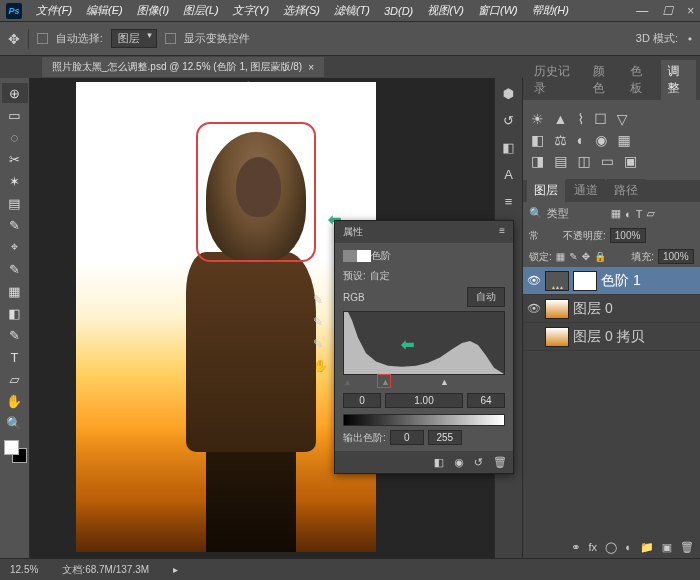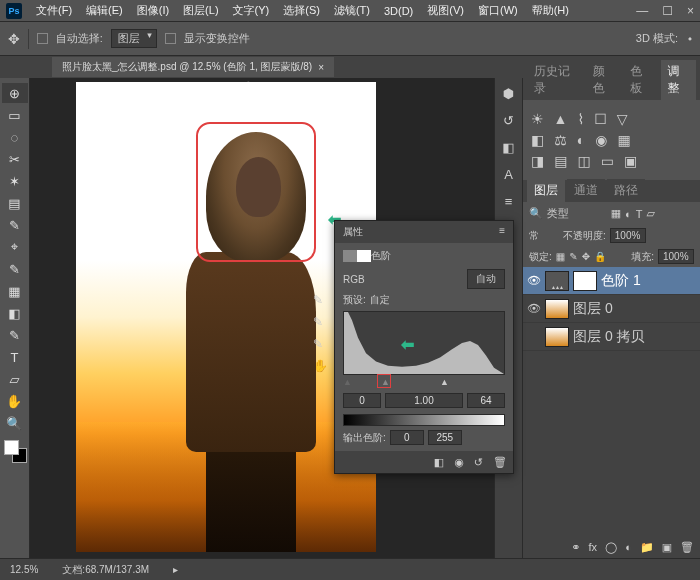--- a/index.html
+++ b/index.html
@@ -1,29 +1,29 @@
 <!DOCTYPE html>
 <html><head>
 <meta charset="utf-8">
 <style>
 * { margin:0; padding:0; box-sizing:border-box; font-family:"Microsoft YaHei",Arial,sans-serif; -webkit-user-select:none; }
 body { background:#535353; width:700px; height:580px; overflow:hidden; color:#ccc; font-size:11px; }
-.menubar { height:22px; background:#535353; display:flex; align-items:center; padding:0 6px; gap:2px; border-bottom:1px solid #2a2a2a; }
+.menubar { height:22px; background:#535353; display:flex; align-items:center; padding:0 6px; gap:2px; border-bottom:1px solid #2a2a2a;font-style:italic; }
 .menubar .ps-logo { width:16px; height:16px; background:#001e36; color:#31a8ff; font-weight:bold; font-size:9px; display:flex; align-items:center; justify-content:center; border-radius:2px; margin-right:6px; }
 .menubar .menu-item { padding:2px 6px; color:#eee; cursor:pointer; }
 .menubar .win-controls { margin-left:auto; display:flex; gap:14px; color:#ccc; font-size:12px; }
 .optbar { height:34px; background:#535353; border-bottom:1px solid #2a2a2a; display:flex; align-items:center; padding:0 8px; gap:8px; }
 .optbar .move-icon { font-size:14px; }
 .optbar .chk { width:11px; height:11px; border:1px solid #888; display:inline-block; }
 .optbar .sep { width:1px; height:20px; background:#3a3a3a; }
 .optbar .ddl { background:#3e3e3e; border:1px solid #2a2a2a; padding:1px 16px 1px 6px; position:relative; }
 .optbar .ddl:after { content:"▾"; position:absolute; right:4px; top:0; font-size:9px; }
 .optbar .right-opts { margin-left:auto; display:flex; gap:10px; align-items:center; }
 .tabbar { height:22px; background:#424242; display:flex; align-items:center; padding-left:42px; }
-.tabbar .tab { background:#535353; padding:3px 10px; font-size:10px; color:#ddd; display:flex; align-items:center; gap:6px;margin-left:10px; }
+.tabbar .tab { background:#535353; padding:3px 10px; font-size:10px; color:#ddd; display:flex; align-items:center; gap:6px; }
 .tabbar .tab .close { font-size:10px; }
 .workspace { position:absolute; top:78px; left:0; right:0; bottom:22px; display:flex; }
 .toolbar { width:30px; background:#535353; border-right:1px solid #2a2a2a; display:flex; flex-direction:column; padding:4px 0; position:relative; }
 .toolbar .tool { width:26px; height:20px; margin:1px auto; display:flex; align-items:center; justify-content:center; font-size:13px; color:#ddd; cursor:pointer; position:relative; }
 .toolbar .tool.sel { background:#3e3e3e; }
 .toolbar .swatch-area { margin-top:6px; position:relative; height:32px; }
 .toolbar .swatch-fg { position:absolute; top:0; left:4px; width:15px; height:15px; background:#fff; border:1px solid #aaa; z-index:2; }
 .toolbar .swatch-bg { position:absolute; top:8px; left:12px; width:15px; height:15px; background:#000; border:1px solid #aaa; }
 .canvas-area { flex:1; background:#262626; position:relative; overflow:hidden; }
 .canvas { position:absolute; top:4px; left:46px; width:300px; height:470px; background:linear-gradient(180deg,#fff 0%,#fff 38%,#fff3d0 50%,#ffd060 62%,#ff9a20 75%,#c96600 90%,#7a3a00 100%); }
@@ -281,26 +281,26 @@
     <span>属性</span>
     <span>≡</span>
   </div>
   <div class="props-body">
     <div class="props-title">
       <span class="ico"></span>
       <span class="ico" style="background:#fff"></span>
       <span>色阶</span>
     </div>
     <div class="props-row">
+      <span>预设:</span>
+      <span class="ddl">自定</span>
+    </div>
+    <div class="props-row">
       <span class="ddl">RGB</span>
       <span class="btn">自动</span>
-    </div>
-    <div class="props-row">
-      <span>预设:</span>
-      <span class="ddl">自定</span>
     </div>
     <div class="histogram">
       <svg viewBox="0 0 160 60" preserveAspectRatio="none">
         <path d="M0,60 L0,0 L4,0 L8,8 L14,25 L22,40 L32,48 L44,52 L58,53 L72,52 L84,49 L96,44 L108,36 L118,30 L126,28 L134,32 L142,42 L150,54 L160,60 Z" fill="#bbb"></path>
       </svg>
     </div>
     <div class="hist-sliders">
       <span class="sld black">▲</span>
       <span class="sld mid-box"></span>
       <span class="sld mid">▲</span>

